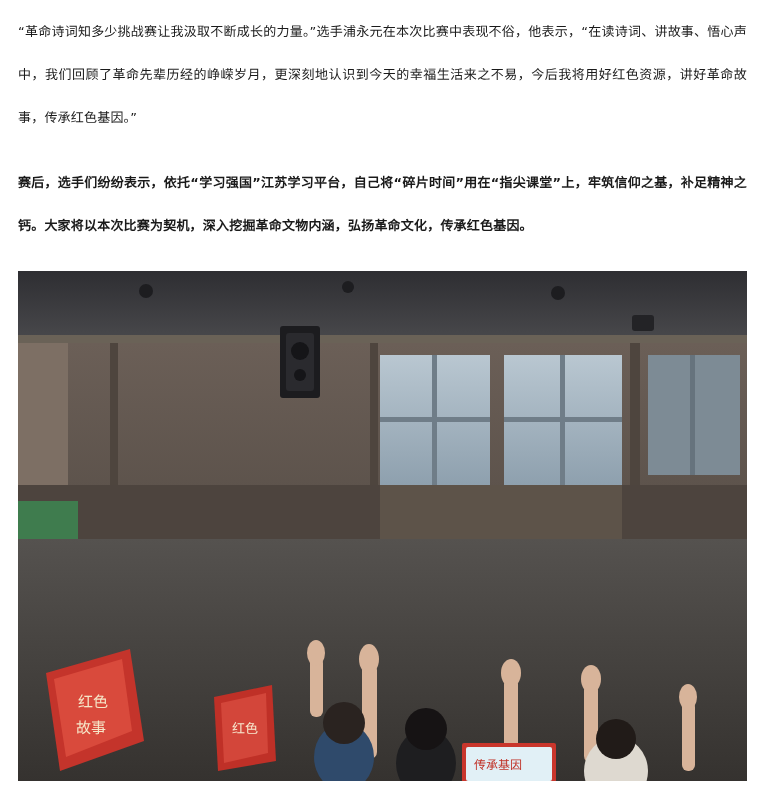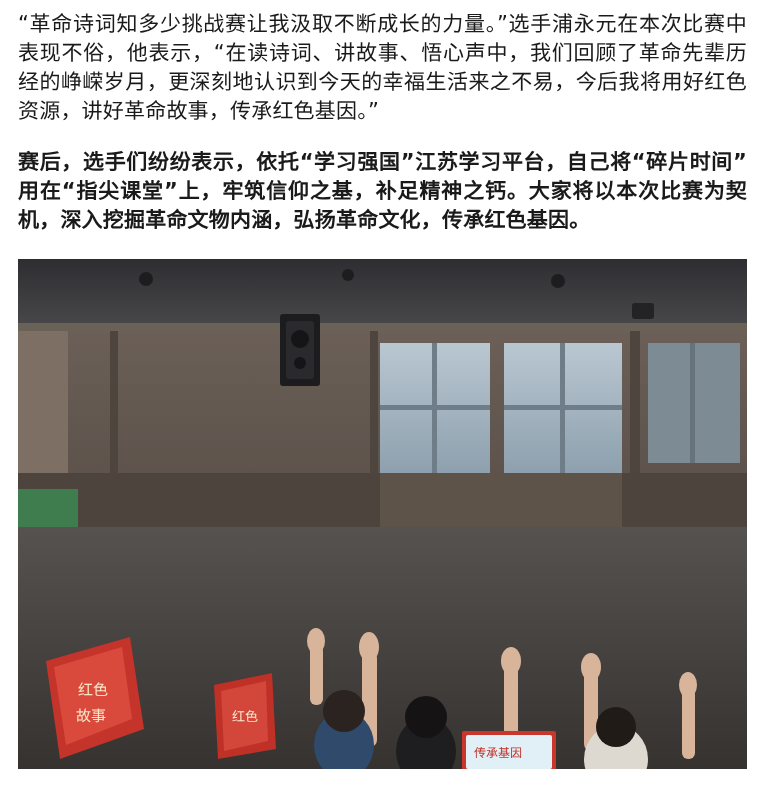--- a/index.html
+++ b/index.html
@@ -16,22 +16,22 @@
   }
   .page {
     position: relative;
     width: 765px;
     height: 795px;
     box-sizing: border-box;
     padding: 10px 18px 0 18px;
     background: #ffffff;
   }
   .para {
-    font-size: 21px;
-    line-height: 29px;
+    font-size: 13px;
+    line-height: 43px;
     color: #1a1a1a;
     text-align: justify;
     letter-spacing: 0.2px;
     margin: 0 0 22px 0;
     text-indent: 0;
   }
   .para.second {
     margin-bottom: 24px;
     font-weight: bold;
   }

